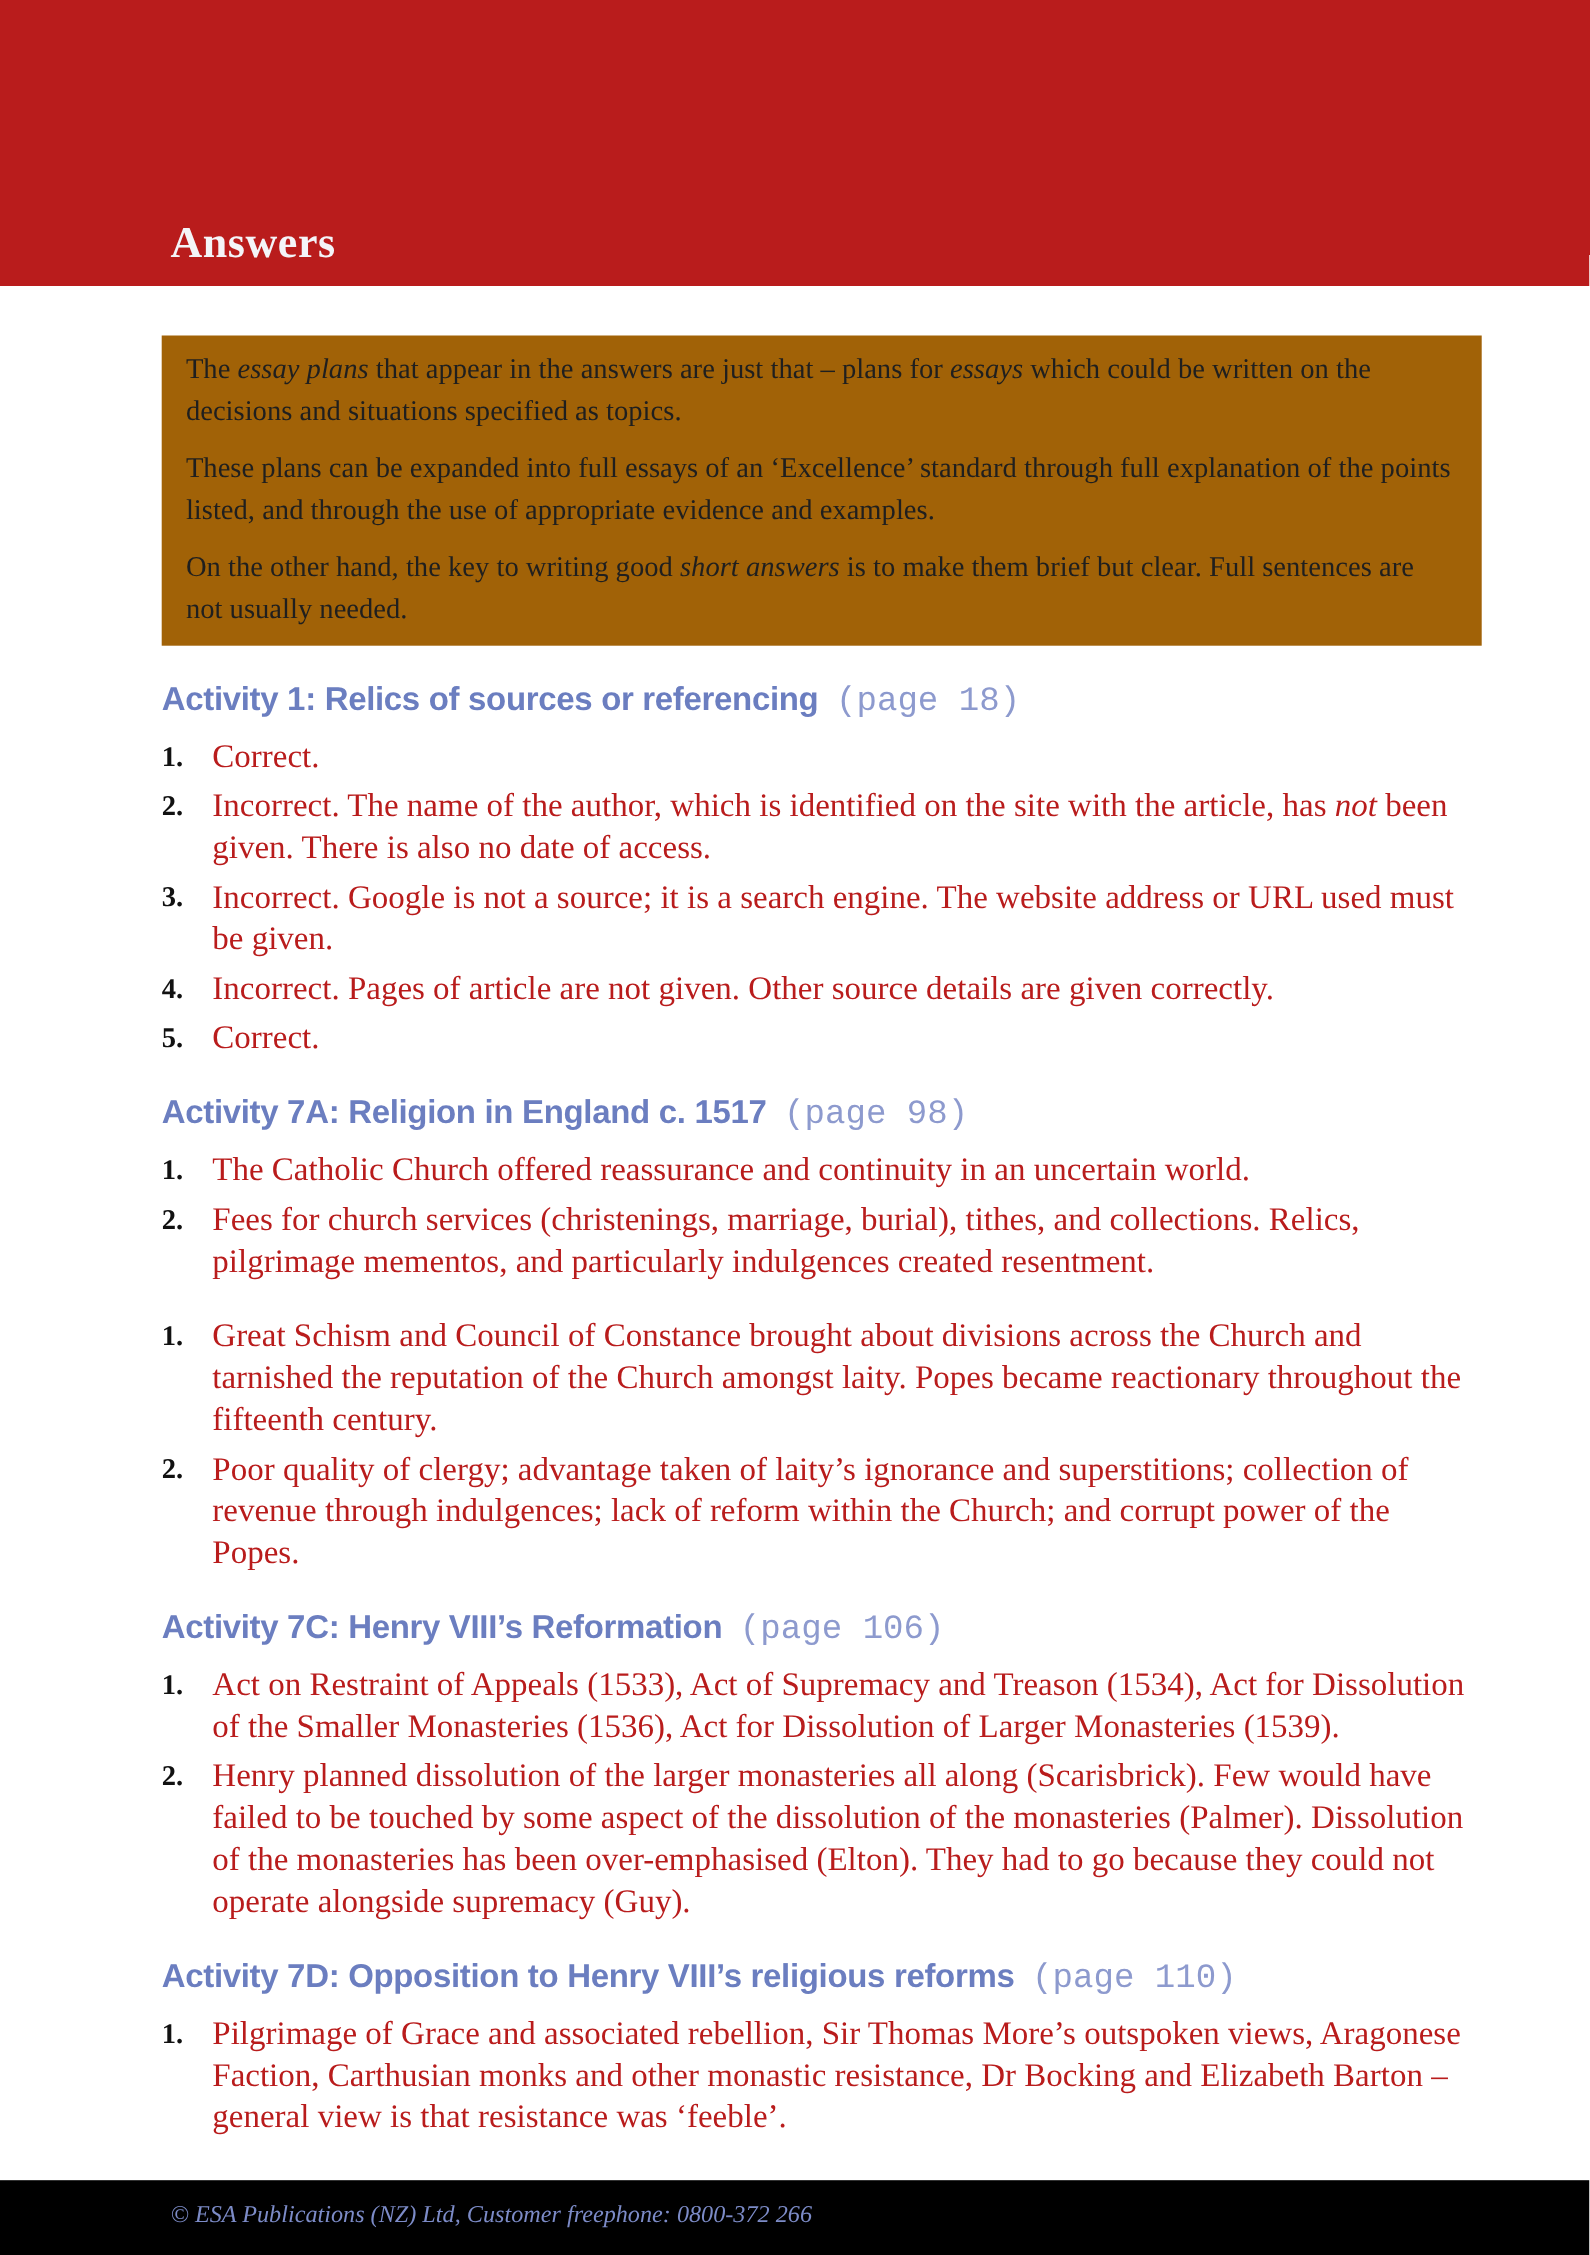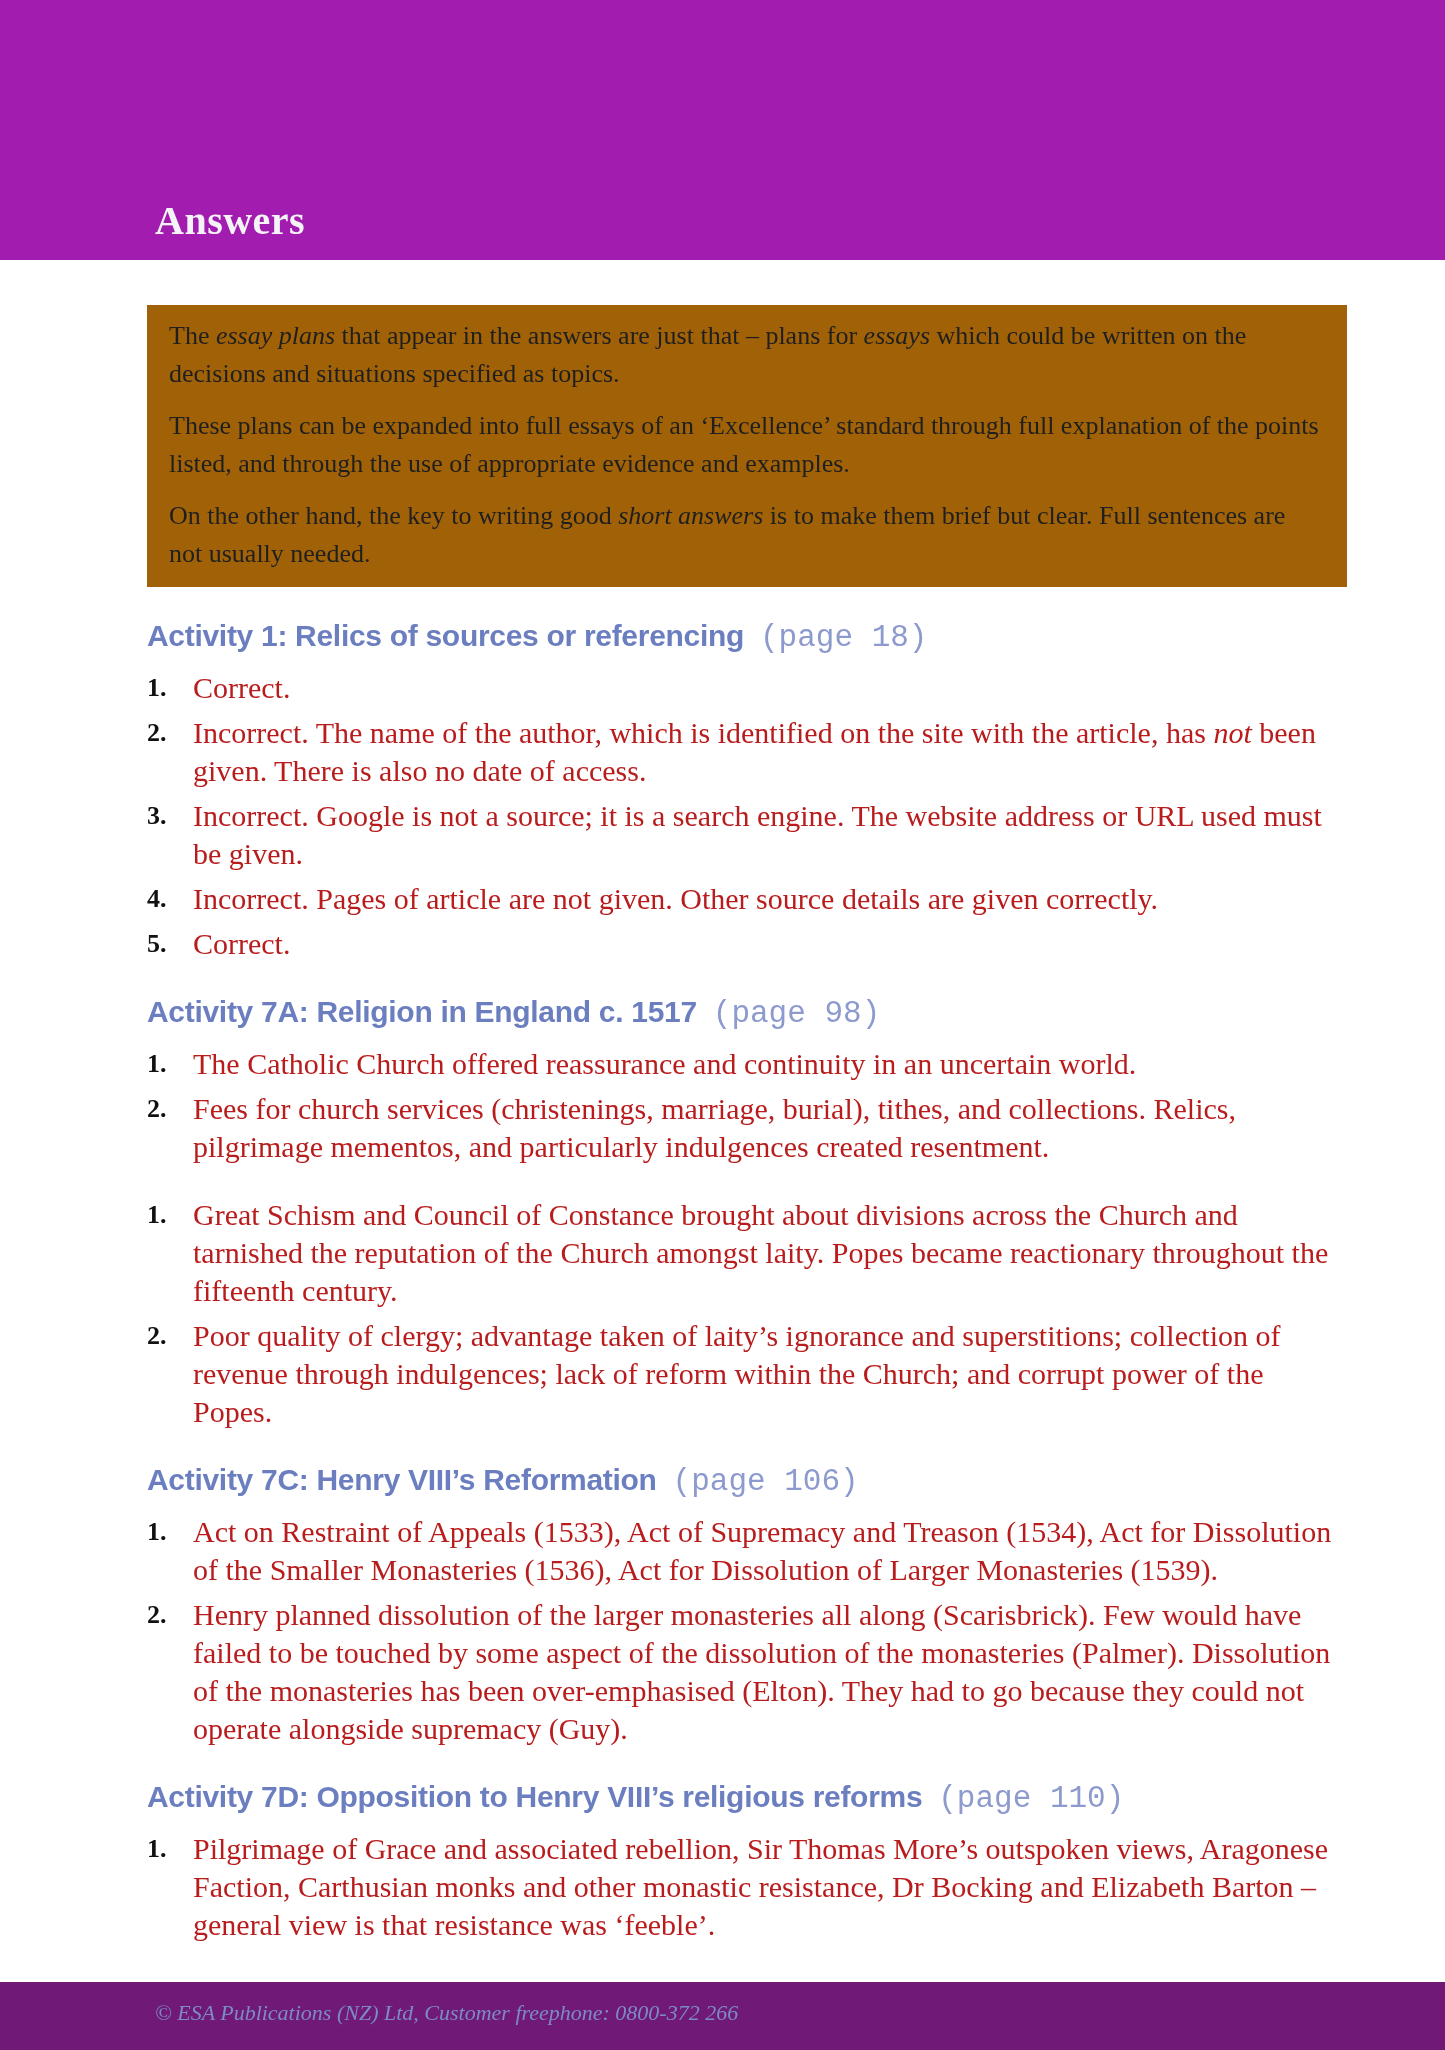--- a/index.html
+++ b/index.html
@@ -11,21 +11,21 @@
     background: #ffffff;
     font-family: "Liberation Serif", serif;
     color: #262626;
     overflow: hidden;
   }
   .band {
     position: absolute;
     top: 0; left: 0;
     width: 100%;
     height: 260px;
-    background: #a21caf;
+    background: #b91c1c;
   }
   .band h1 {
     position: absolute;
     left: 155px;
     bottom: 16px;
     margin: 0;
     font-family: "Liberation Serif", serif;
     font-size: 40px;
     font-weight: 700;
     color: #f4f4f8;
@@ -92,21 +92,21 @@
     line-height: 38px;
     color: #b91c1c;
   }
   em { font-style: italic; }
   footer {
     position: absolute;
     left: 0;
     top: 1982px;
     width: 100%;
     height: 68px;
-    background: #701a75;
+    background: #000000;
   }
   footer p {
     margin: 0;
     position: absolute;
     left: 155px;
     top: 18px;
     font-style: italic;
     font-size: 22px;
     color: #7c8bc7;
   }

